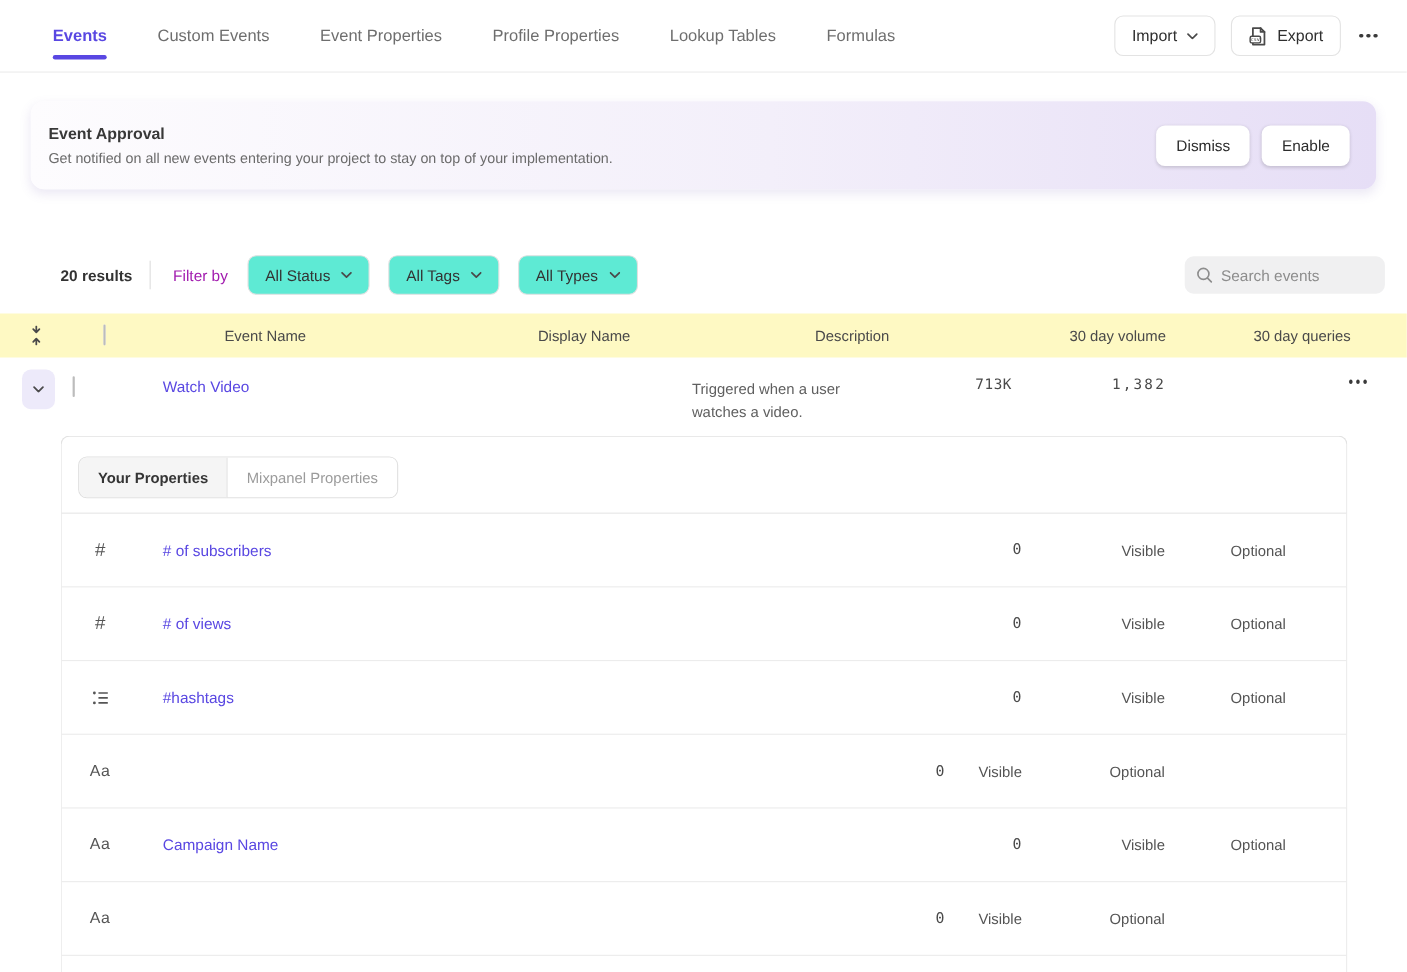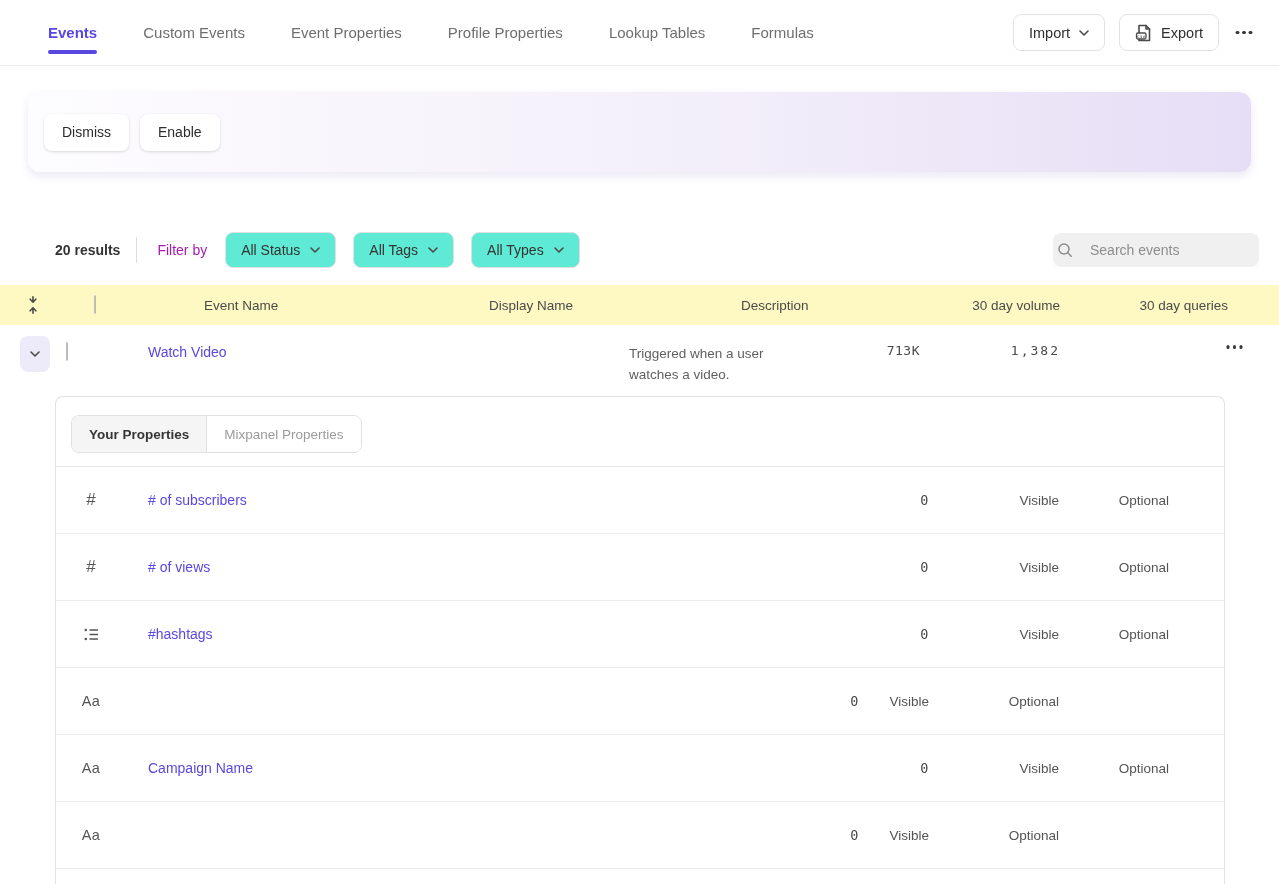--- a/index.html
+++ b/index.html
@@ -39,22 +39,22 @@
                box-shadow:0 1px 3px rgba(0,0,0,0.14); cursor:pointer; }
 
   
   .filter-row { margin-top:60px; display:flex; align-items:center; padding:0 20px 0 55px; height:36px; }
   .results { font-size:14px; font-weight:600; color:#333; }
   .vdivider { width:1px; height:26px; background:#ddd; margin:0 20px 0 16px; }
   .filter-by { font-size:14px; font-weight:500; color:#a21caf; margin-right:18px; }
   .dropdown { display:inline-flex; align-items:center; gap:10px; height:36px; padding:0 15px;
               border:1px solid #e0e0e0; border-radius:8px; background:#5eead4; font-size:14px;
               font-weight:500; color:#333; margin-right:17px; cursor:pointer; }
-  .search { margin-left:auto; width:206px; height:34px; background:#f0f0f1; border-radius:8px;
-            display:flex; align-items:center; padding:0 4px; gap:17px; }
+  .search { margin-left:auto; width:182px; height:34px; background:#f0f0f1; border-radius:8px;
+            display:flex; align-items:center; padding:0 10px; gap:7px; }
   .search input { border:none; background:transparent; outline:none; font-size:14px; color:#3a3a3a;
                   width:130px; font-family:"Liberation Sans",sans-serif; }
   .search input::placeholder { color:#8d8d8d; }
 
   
   .grid { display:grid; grid-template-columns:66px 50px 269px 224px 181px 130px 140px 130px 89px; }
   .thead { margin-top:17px; background:#fef9c3; height:40px; align-items:center;gap:28px; }
   .th { font-size:13.5px; font-weight:500; color:#4a4a4a; }
   .pad20 { padding-left:20px; } .pad32 { padding-left:32px; } .pad48 { padding-left:48px; }
   .num-col { text-align:right; }
@@ -118,20 +118,24 @@
           <rect x="1.5" y="9" width="9.5" height="6" rx="1.5" fill="#fff" stroke="#4a4a4a" stroke-width="1.3"></rect>
           <text x="6.2" y="13.6" font-size="4.6" text-anchor="middle" fill="#3a3a3a" font-family="DejaVu Sans Mono, monospace">csv</text>
         </svg>
         <span>Export</span>
       </button>
       <span class="dots"></span>
     </div>
   </div>
 
   <div class="banner">
+    <div class="banner-text">
+      <div class="banner-title">Event Approval</div>
+      <div class="banner-desc">Get notified on all new events entering your project to stay on top of your implementation.</div>
+    </div>
     <div class="banner-btns">
       <button class="white-btn">Dismiss</button>
       <button class="white-btn">Enable</button>
     </div>
   </div>
 
   <div class="filter-row">
     <span class="results">20 results</span>
     <span class="vdivider"></span>
     <span class="filter-by">Filter by</span>

